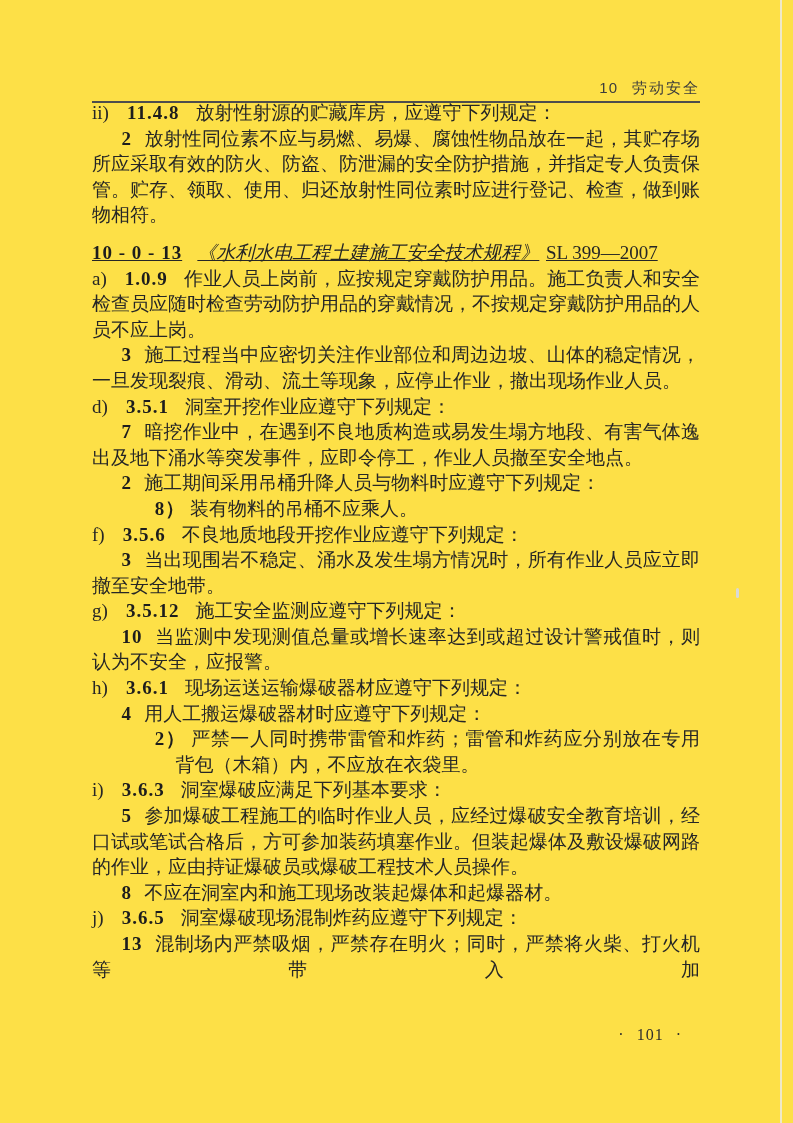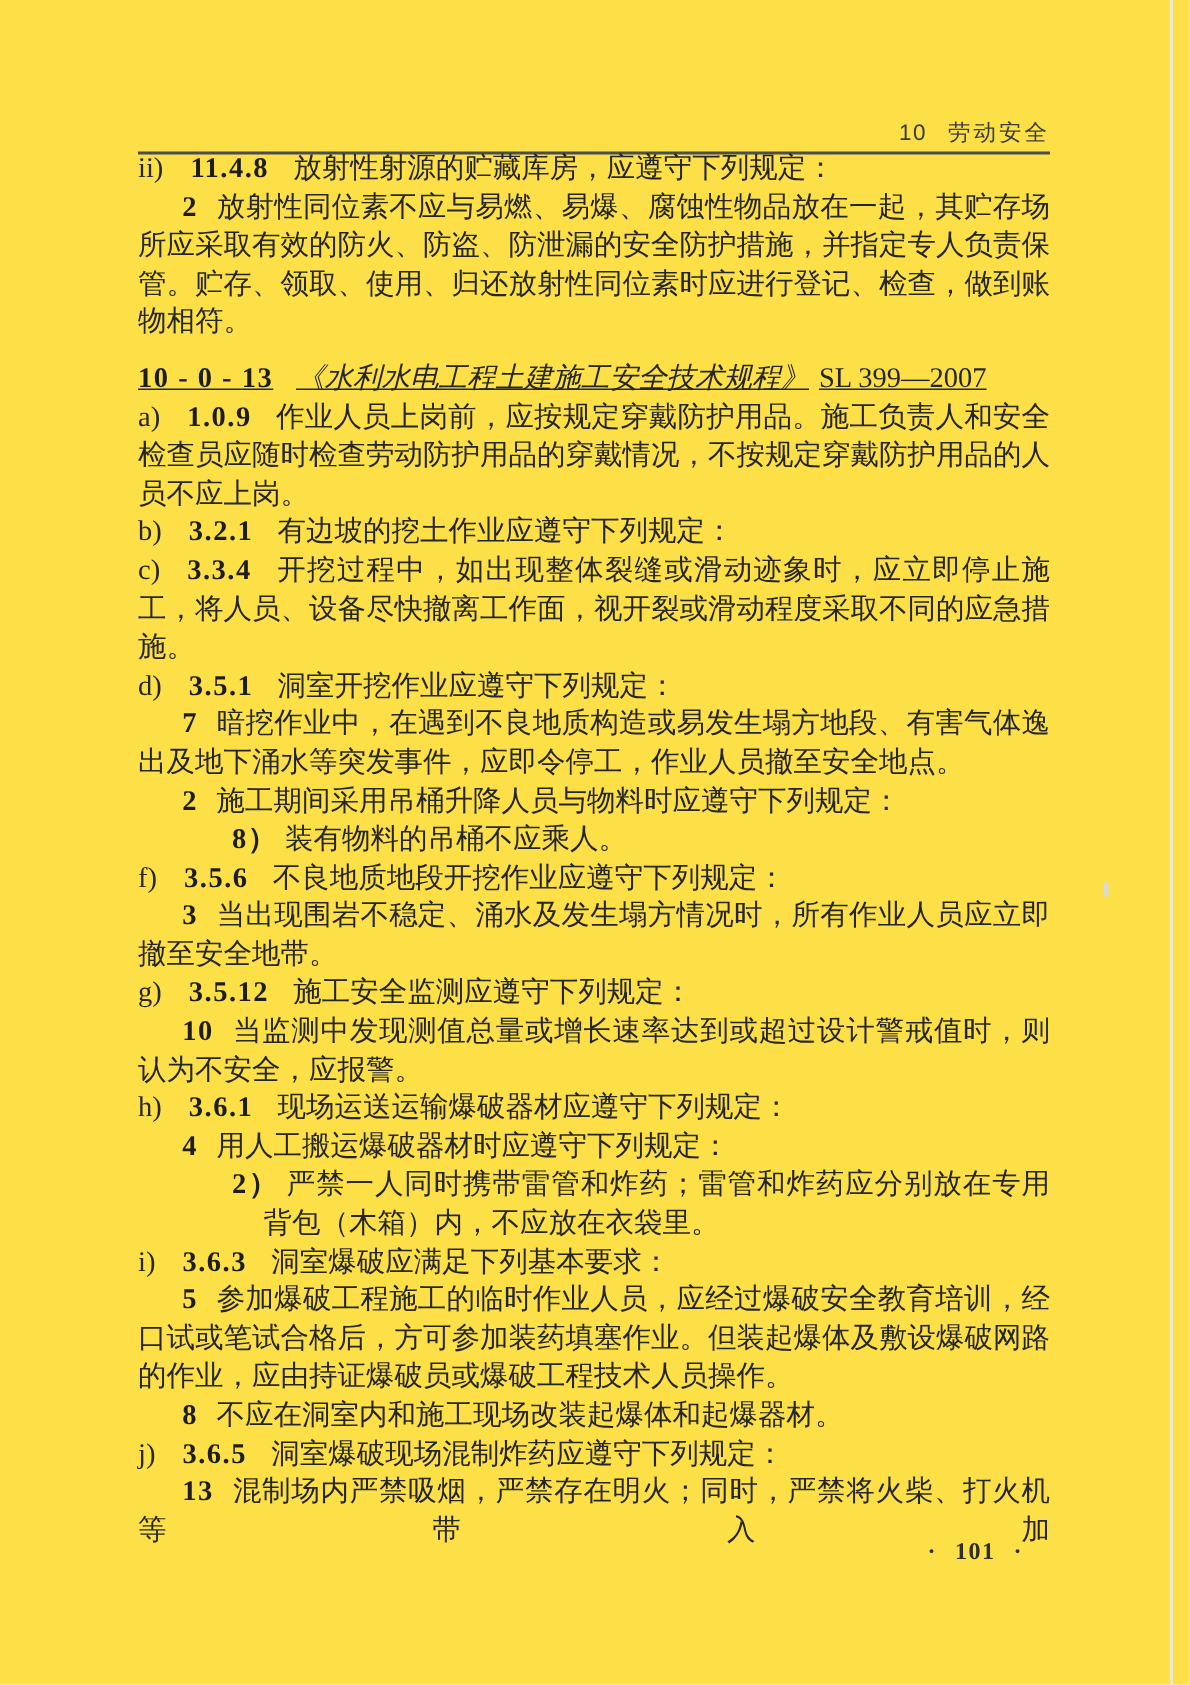--- a/index.html
+++ b/index.html
@@ -44,21 +44,21 @@
   .book .num { margin-right: 0.8em; }
   .booktitle { font-style: italic; margin-right: 0.35em; }
   .force-just { text-align-last: justify; }
 
   
   footer.page-footer {
     position: absolute; top: 1026px; left: 0; width: 682px;
     text-align: right;
     font-size: 16px; color: #2e2e2e;
   }
-  .pageno { font-weight: bold; letter-spacing: 1px; word-spacing: 7px; margin-top: 24px; }
+  .pageno { font-weight: normal; letter-spacing: 1px; word-spacing: 7px; margin-top: 24px; }
 
   
   .scan-edge {
     position: absolute; top: 0; left: 780px; width: 2px; height: 1123px;
     background: #ebebe9; opacity: .8;
   }
   .scan-speck {
     position: absolute; left: 736px; top: 588px; width: 3px; height: 10px;
     background: #d9d9d7; border-radius: 2px;
   }
@@ -76,24 +76,23 @@
   <main class="page-body">
 
     <p class="entry"><span class="lbl">ii)</span><span class="num">11.4.8</span><span class="txt">放射性射源的贮藏库房，应遵守下列规定：</span></p>
 
     <p class="sub1"><span class="num">2</span><span class="txt">放射性同位素不应与易燃、易爆、腐蚀性物品放在一起，其贮存场所应采取有效的防火、防盗、防泄漏的安全防护措施，并指定专人负责保管。贮存、领取、使用、归还放射性同位素时应进行登记、检查，做到账物相符。</span></p>
 
     <p class="entry book"><span class="num">10 - 0 - 13</span><span class="booktitle">《水利水电工程土建施工安全技术规程》</span><span class="code">SL 399—2007</span></p>
 
     <p class="entry"><span class="lbl">a)</span><span class="num">1.0.9</span><span class="txt">作业人员上岗前，应按规定穿戴防护用品。施工负责人和安全检查员应随时检查劳动防护用品的穿戴情况，不按规定穿戴防护用品的人员不应上岗。</span></p>
 
-    <p class="entry"><span class="lbl">b)</span><span class="num">3.2.1</span><span class="txt">有边坡的挖土作业应遵守下列规定：</span></p>
 
+    <p class="sub1"><span class="num">3</span><span class="txt">施工过程当中应密切关注作业部位和周边边坡、山体的稳定情况，一旦发现裂痕、滑动、流土等现象，应停止作业，撤出现场作业人员。</span></p>
 
-    <p class="entry"><span class="lbl">c)</span><span class="num">3.3.4</span><span class="txt">开挖过程中，如出现整体裂缝或滑动迹象时，应立即停止施工，将人员、设备尽快撤离工作面，视开裂或滑动程度采取不同的应急措施。</span></p>
 
     <p class="entry"><span class="lbl">d)</span><span class="num">3.5.1</span><span class="txt">洞室开挖作业应遵守下列规定：</span></p>
 
     <p class="sub1"><span class="num">7</span><span class="txt">暗挖作业中，在遇到不良地质构造或易发生塌方地段、有害气体逸出及地下涌水等突发事件，应即令停工，作业人员撤至安全地点。</span></p>
 
 
     <p class="sub1"><span class="num">2</span><span class="txt">施工期间采用吊桶升降人员与物料时应遵守下列规定：</span></p>
 
     <p class="sub2"><span class="num">8）</span><span class="txt">装有物料的吊桶不应乘人。</span></p>
 

